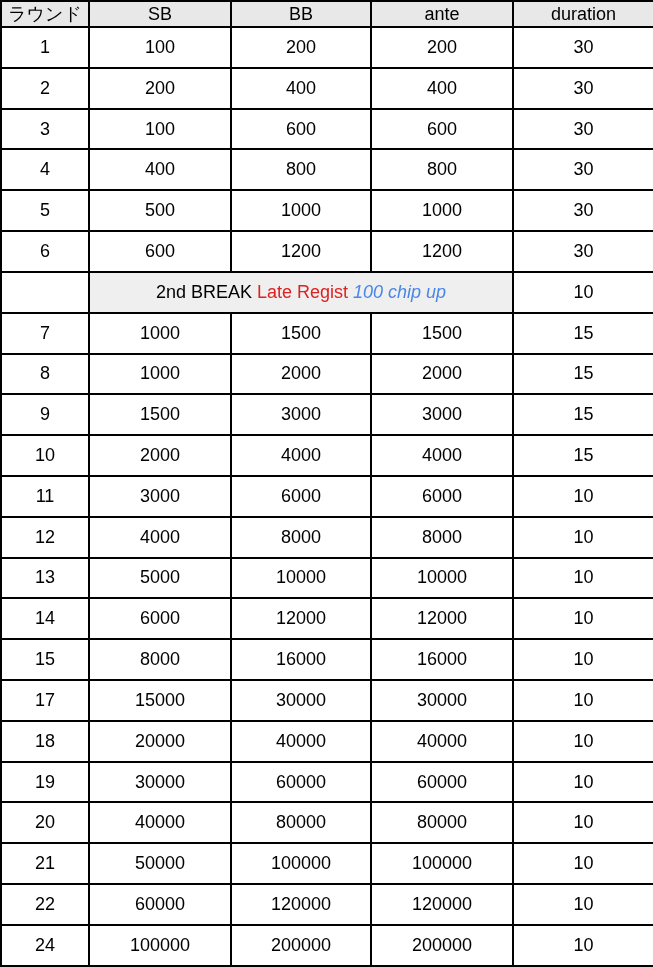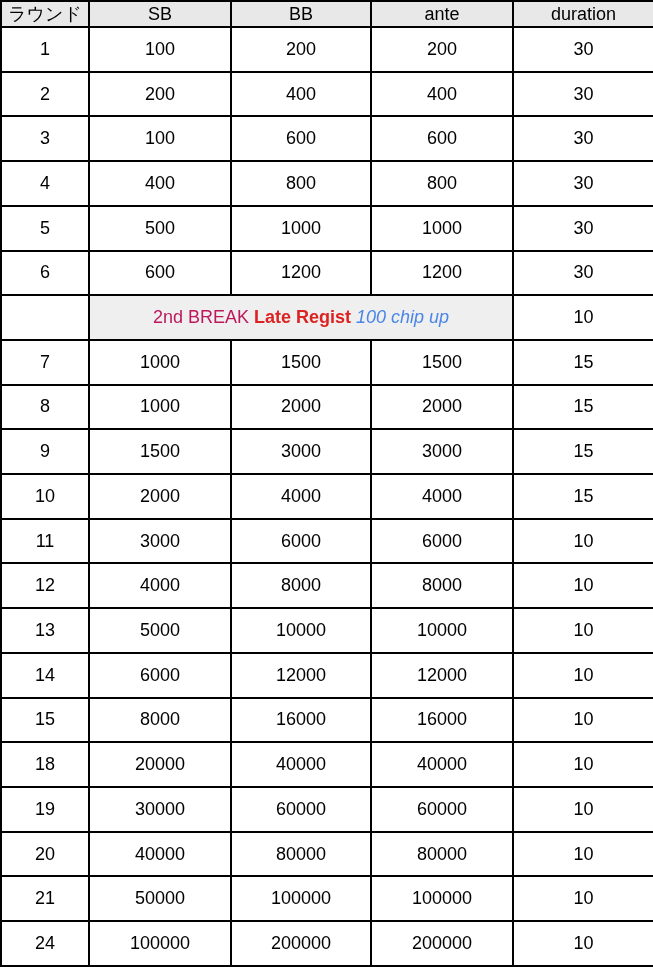--- a/index.html
+++ b/index.html
@@ -38,22 +38,22 @@
     overflow: hidden;
     white-space: nowrap;
   }
   table.blind-structure thead th {
     background: var(--header-bg);
     margin-top: 13px;
   }
   td.break-cell {
     background: var(--break-bg);
   }
-  .seg-default { color: #be185d; }
-  .seg-red-bold { color: var(--red); font-weight: 700; }
+  .seg-default { color: #000000; }
+  .seg-red-bold { color: var(--red); font-weight: 400; }
   .seg-blue { color: var(--blue); font-style: italic; }
 </style>
 </head>
 <body>
 
 <table class="blind-structure">
   <colgroup>
     <col style="width:88px">
     <col style="width:142px">
     <col style="width:140px">
@@ -174,20 +174,27 @@
         <td>10</td>
       </tr>
       <tr>
         <td>15</td>
         <td>8000</td>
         <td>16000</td>
         <td>16000</td>
         <td>10</td>
       </tr>
       <tr>
+        <td>17</td>
+        <td>15000</td>
+        <td>30000</td>
+        <td>30000</td>
+        <td>10</td>
+      </tr>
+      <tr>
         <td>18</td>
         <td>20000</td>
         <td>40000</td>
         <td>40000</td>
         <td>10</td>
       </tr>
       <tr>
         <td>19</td>
         <td>30000</td>
         <td>60000</td>
@@ -202,20 +209,27 @@
         <td>10</td>
       </tr>
       <tr>
         <td>21</td>
         <td>50000</td>
         <td>100000</td>
         <td>100000</td>
         <td>10</td>
       </tr>
       <tr>
+        <td>22</td>
+        <td>60000</td>
+        <td>120000</td>
+        <td>120000</td>
+        <td>10</td>
+      </tr>
+      <tr>
         <td>24</td>
         <td>100000</td>
         <td>200000</td>
         <td>200000</td>
         <td>10</td>
       </tr>
     </tbody>
 </table>
 
 </body></html>

